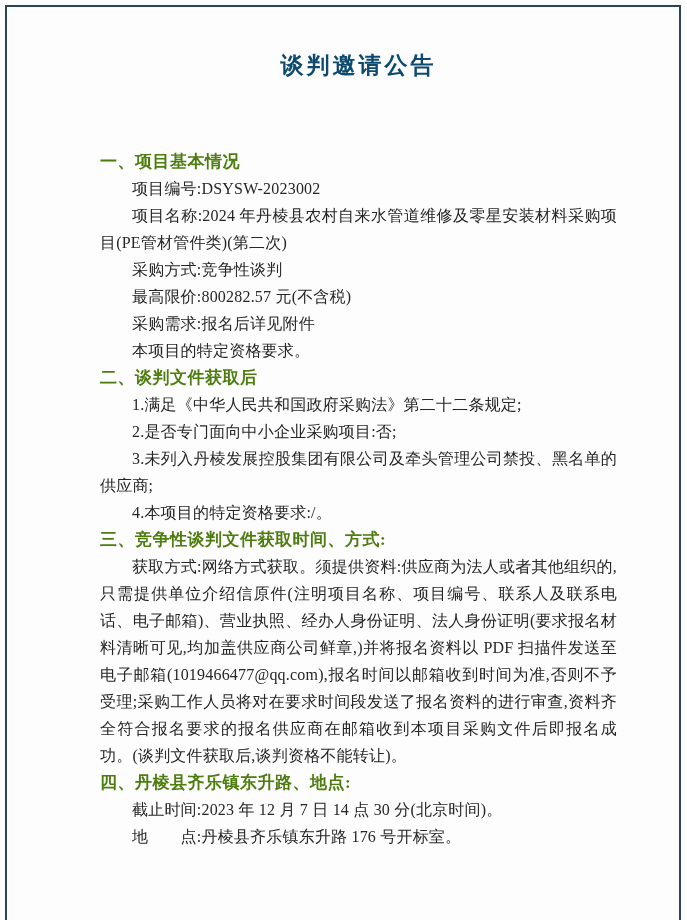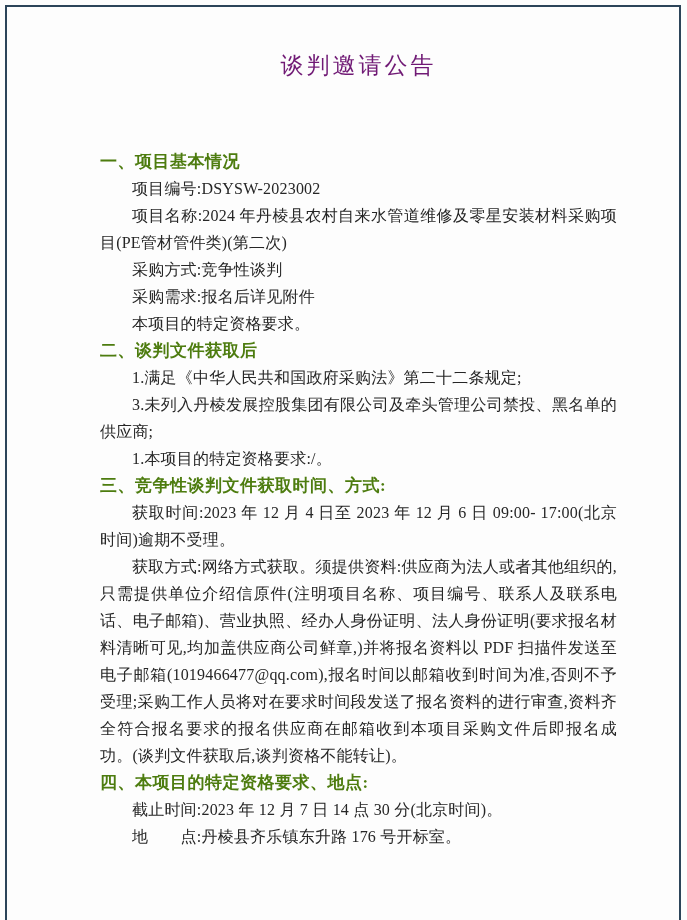--- a/index.html
+++ b/index.html
@@ -30,24 +30,24 @@
   .content {
     position: absolute;
     left: 100px;
     top: 46px;
     width: 517px;
   }
   .doc-title {
     margin: 0 0 62px 0;
     font-size: 23px;
     line-height: 40px;
-    font-weight: normal;
+    font-weight: bold;
     text-align: center;
     letter-spacing: 3px;
-    color: #701a75;
+    color: #0c4a6e;
   }
   .section-heading {
     margin: 0;
     font-size: 17px;
     line-height: 27px;
     font-weight: bold;
     letter-spacing: 0.5px;
     color: #4d7c0f;
   }
   .para {
@@ -66,36 +66,37 @@
   <div class="page-frame"></div>
 
   <div class="content">
     <h1 class="doc-title">谈判邀请公告</h1>
 
     <section>
       <h2 class="section-heading">一、项目基本情况</h2>
       <p class="para">项目编号:DSYSW-2023002</p>
       <p class="para">项目名称:2024 年丹棱县农村自来水管道维修及零星安装材料采购项目(PE管材管件类)(第二次)</p>
       <p class="para">采购方式:竞争性谈判</p>
+      <p class="para">最高限价:800282.57 元(不含税)</p>
       <p class="para">采购需求:报名后详见附件</p>
       <p class="para">本项目的特定资格要求。</p>
     </section>
 
     <section>
       <h2 class="section-heading">二、谈判文件获取后</h2>
       <p class="para">1.满足《中华人民共和国政府采购法》第二十二条规定;</p>
+      <p class="para">2.是否专门面向中小企业采购项目:否;</p>
       <p class="para">3.未列入丹棱发展控股集团有限公司及牵头管理公司禁投、黑名单的供应商;</p>
-      <p class="para">1.本项目的特定资格要求:/。</p>
+      <p class="para">4.本项目的特定资格要求:/。</p>
     </section>
 
     <section>
       <h2 class="section-heading">三、竞争性谈判文件获取时间、方式:</h2>
-      <p class="para">获取时间:2023 年 12 月 4 日至 2023 年 12 月 6 日 09:00- 17:00(北京时间)逾期不受理。</p>
       <p class="para">获取方式:网络方式获取。须提供资料:供应商为法人或者其他组织的,只需提供单位介绍信原件(注明项目名称、项目编号、联系人及联系电话、电子邮箱)、营业执照、经办人身份证明、法人身份证明(要求报名材料清晰可见,均加盖供应商公司鲜章,)并将报名资料以 PDF 扫描件发送至电子邮箱(1019466477@qq.com),报名时间以邮箱收到时间为准,否则不予受理;采购工作人员将对在要求时间段发送了报名资料的进行审查,资料齐全符合报名要求的报名供应商在邮箱收到本项目采购文件后即报名成功。(谈判文件获取后,谈判资格不能转让)。</p>
     </section>
 
     <section>
-      <h2 class="section-heading">四、本项目的特定资格要求、地点:</h2>
+      <h2 class="section-heading">四、丹棱县齐乐镇东升路、地点:</h2>
       <p class="para">截止时间:2023 年 12 月 7 日 14 点 30 分(北京时间)。</p>
       <p class="para">地　　点:丹棱县齐乐镇东升路 176 号开标室。</p>
     </section>
   </div>
 </div>
 
 </body></html>

